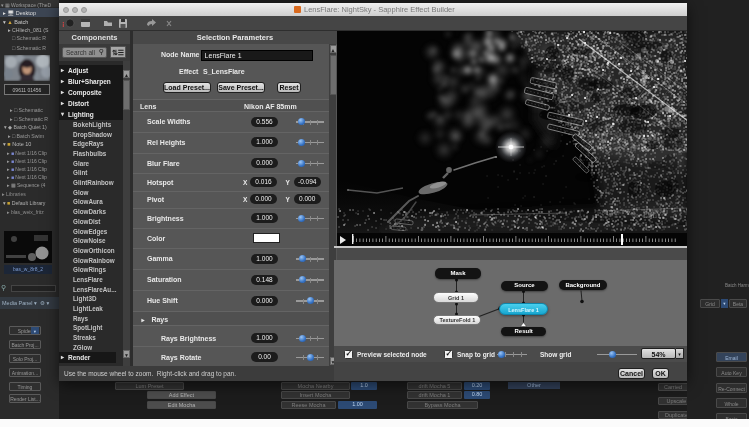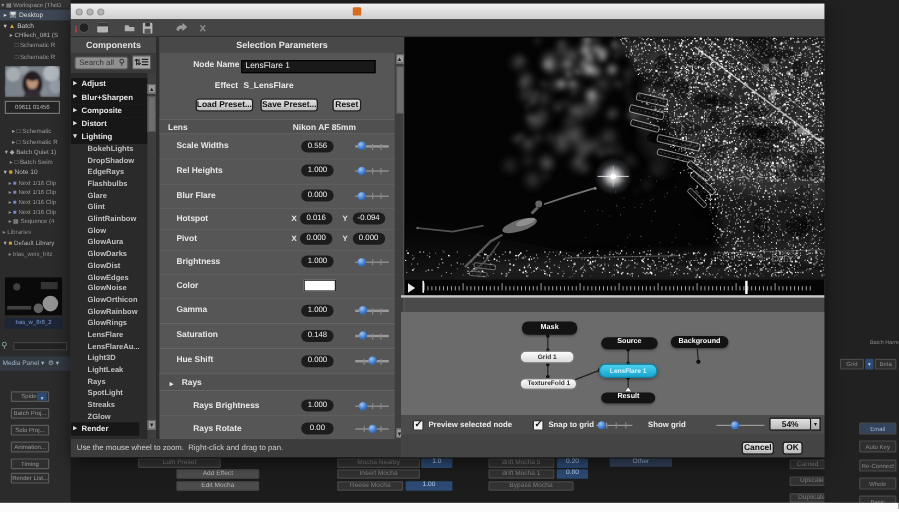--- a/index.html
+++ b/index.html
@@ -193,20 +193,21 @@
       <div class="rbtn" style="left:29px;top:398px;width:31px;height:10px;line-height:10px;background:#2e2e2e;color:#8a8a8a">Whole</div>
       <div class="rbtn" style="left:29px;top:413px;width:31px;height:10px;line-height:10px;background:#2e2e2e;color:#8a8a8a">Basic</div>
     </div>
 
 <div id="dlg" class="abs">
   <div id="titlebar" class="abs">
     <div class="circ" style="left:4px"></div>
     <div class="circ" style="left:13px"></div>
     <div class="circ" style="left:22px"></div>
     <div class="abs" style="left:235px;top:3px;width:7px;height:7px;background:#d96a1e;border-radius:1px"></div>
+    <div class="ttl">LensFlare: NightSky - Sapphire Effect Builder</div>
   </div>
   <div id="toolbar" class="abs">
         <svg width="628" height="15" style="position:absolute;left:0;top:0">
           <text x="3" y="10" font-size="8" fill="#c44" font-weight="bold">¡</text>
           <circle cx="11" cy="7" r="4" fill="#222" stroke="#666" stroke-width=".5"></circle>
           <rect x="22" y="3" width="9" height="8" fill="#b5b5b5" rx="1"></rect>
           <rect x="22" y="3" width="9" height="3" fill="#3a3a3a"></rect>
           <path d="M45,10 v-5 h3 l1,1.5 h4 v3.5 z" fill="#b0b0b0"></path>
           <rect x="60" y="3" width="8" height="9" fill="#b5b5b5" rx="1"></rect>
           <rect x="62" y="3" width="4" height="3" fill="#333"></rect>

